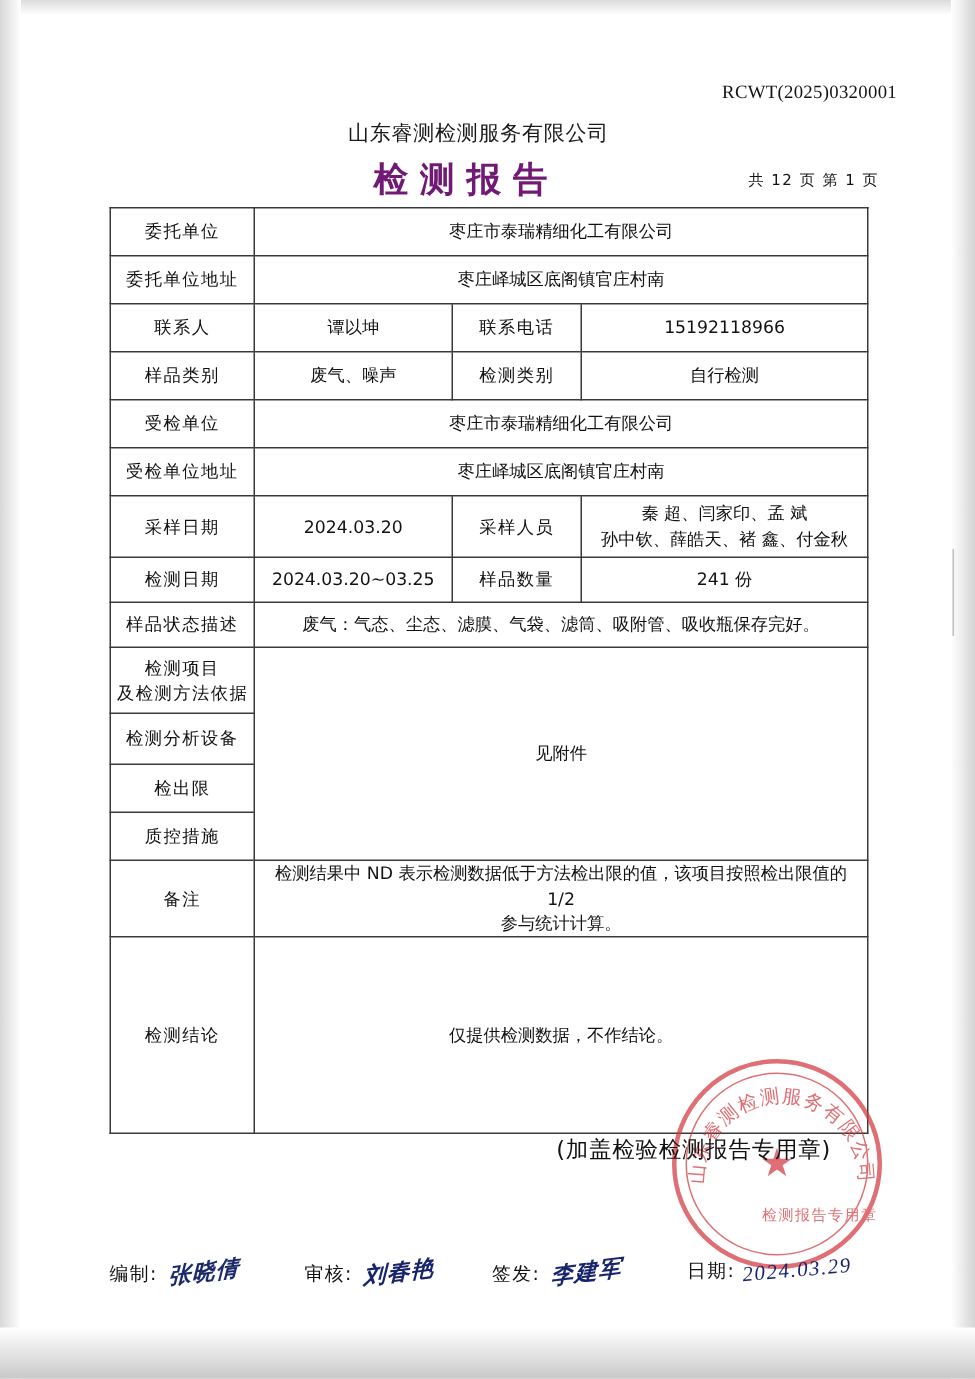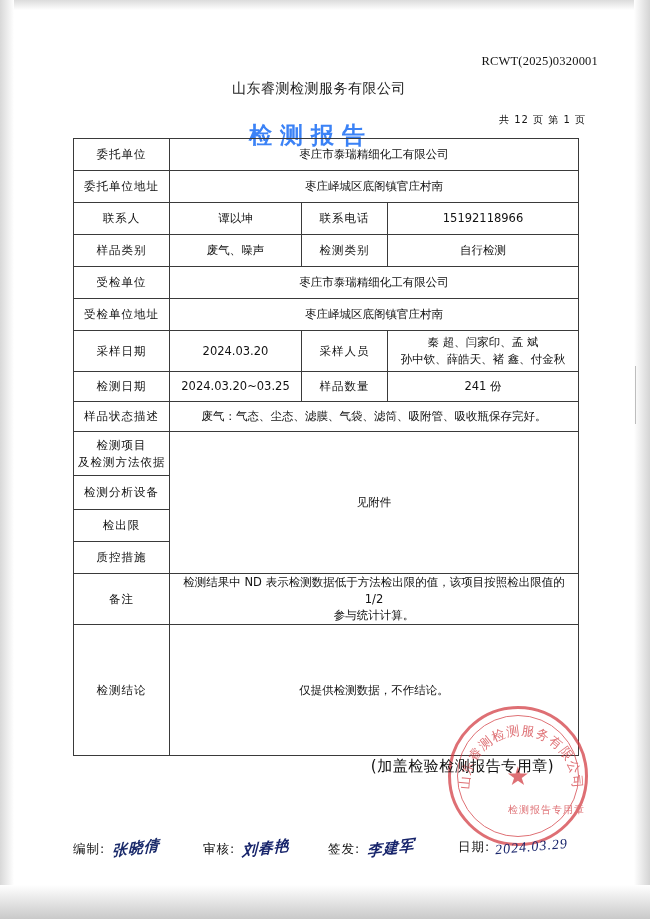--- a/index.html
+++ b/index.html
@@ -66,25 +66,25 @@
     left: 232px;
     top: 80px;
     font-size: 14px;
     color: #1a1a1a;
     font-family: "DejaVu Sans", sans-serif;
     letter-spacing: 0.5px;
   }
   .title {
     position: absolute;
     left: 249px;
-    top: 120px;
+    top: 104px;
     font-size: 23px;
     font-weight: bold;
     letter-spacing: 8px;
-    color: #3b82f6;
+    color: #701a75;
     font-family: "DejaVu Sans", sans-serif;
   }
   .pageinfo {
     position: absolute;
     right: 64px;
     top: 113px;
     font-size: 10px;
     color: #141414;
     letter-spacing: 1px;
     margin-left: 12px;

